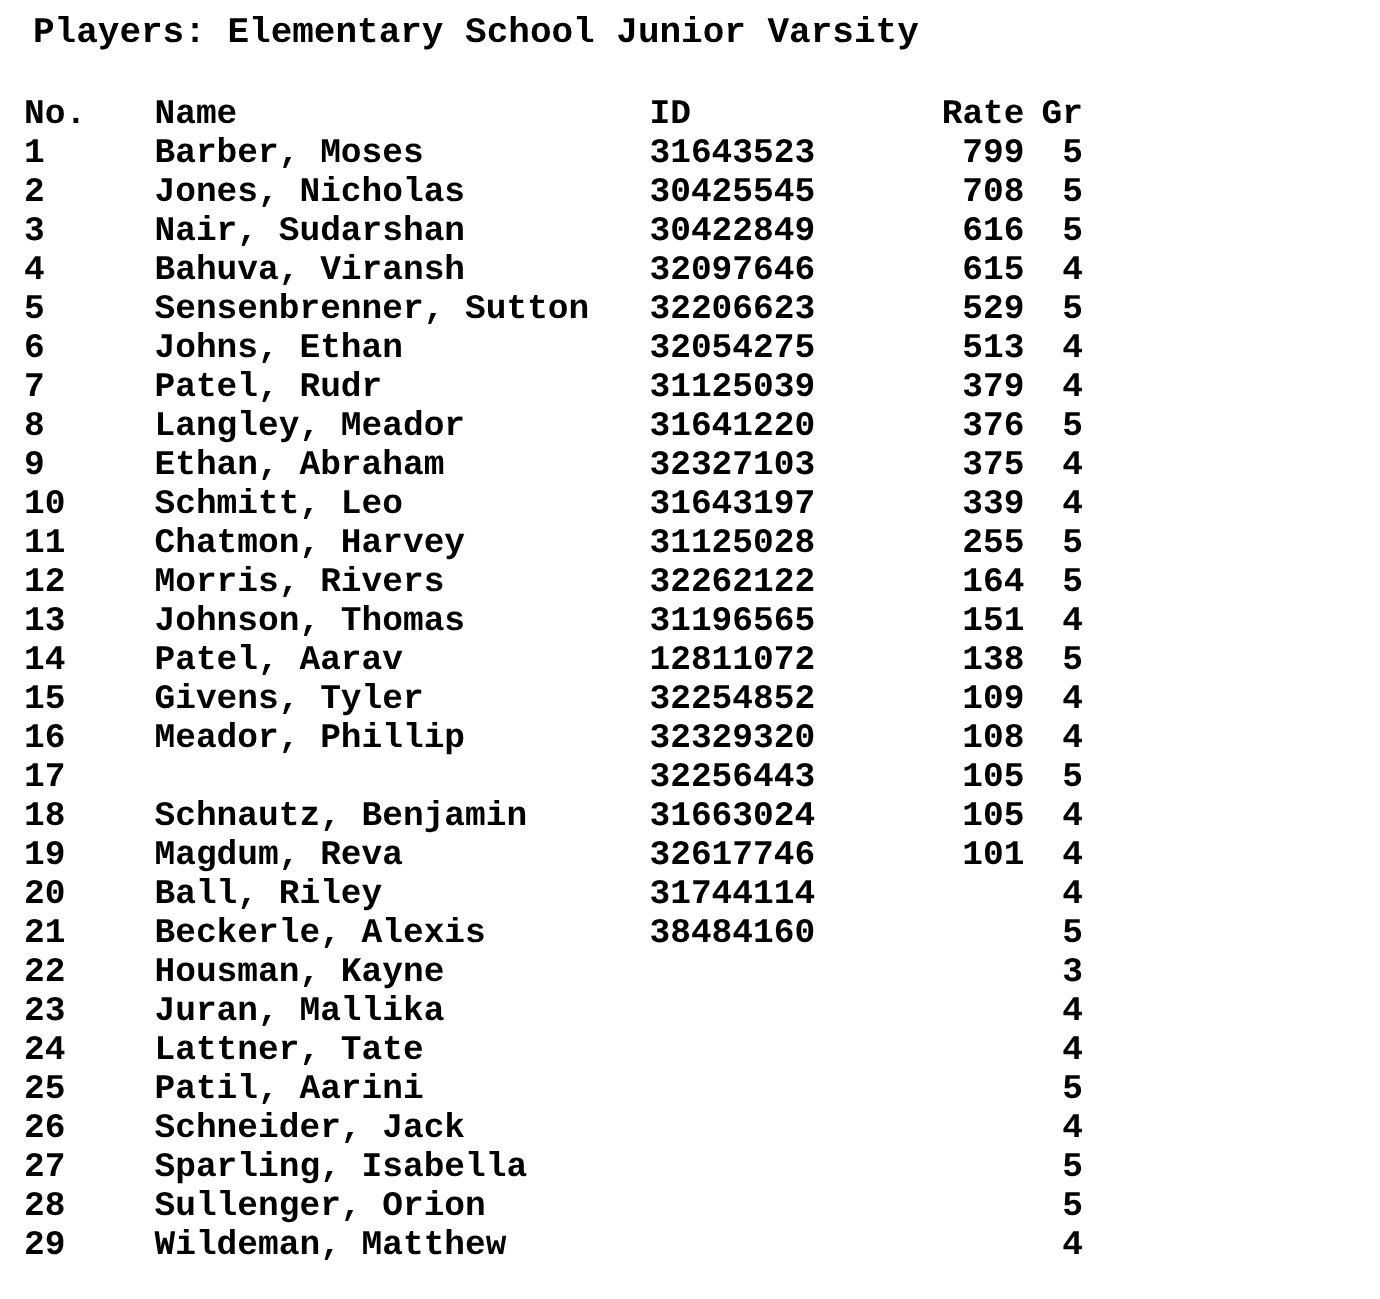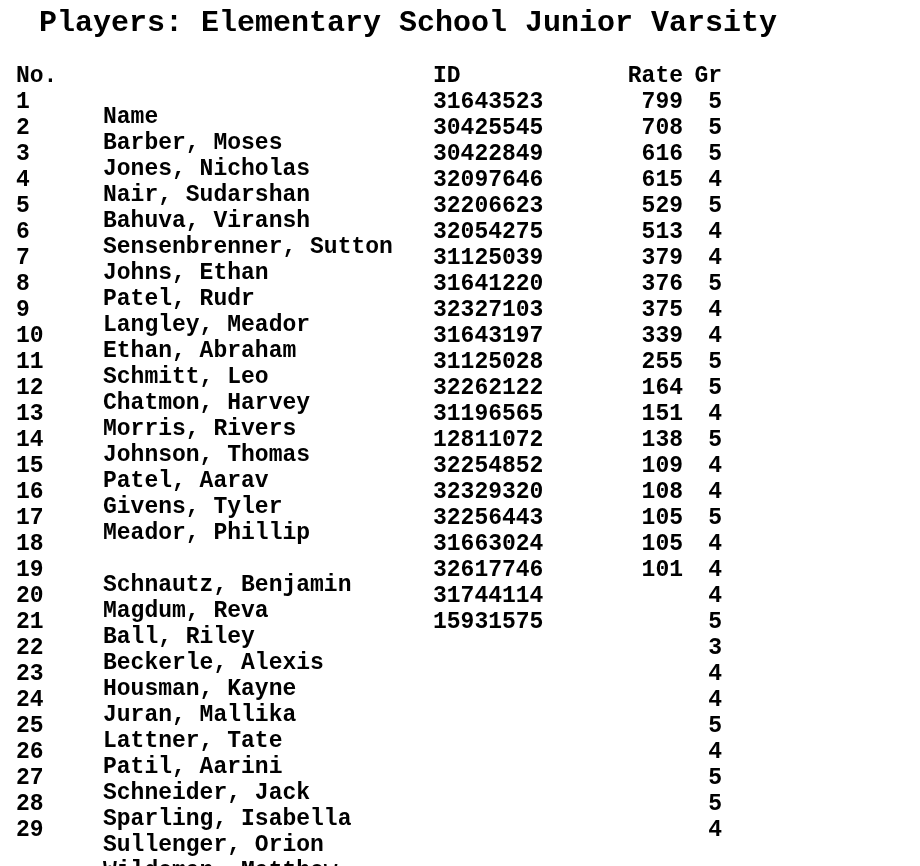--- a/index.html
+++ b/index.html
@@ -12,42 +12,42 @@
     width: 920px;
     height: 866px;
     background: #ffffff;
     color: #000000;
     font-family: "Liberation Mono", "DejaVu Sans Mono", monospace;
     font-weight: bold;
     overflow: hidden;
   }
   .title {
     position: absolute;
-    left: 39px;
+    left: 22px;
     top: 10px;
-    font-size: 30px;
+    font-size: 24px;
     line-height: 26px;
     white-space: pre;
   }
   .rows {
     position: absolute;
     top: 63px;
     left: 0;
     width: 920px;
   }
   .row {
     position: relative;
     height: 26px;
     font-size: 23px;
     line-height: 26px;
     white-space: pre;
   }
   .cell { position: absolute; top: 0; }
   .c-no   { left: 16px;  width: 65px; }
-  .c-name { left: 103px; text-align: left; margin-top: 41px; }
+  .c-name { left: 103px; text-align: left; }
   .c-id   { left: 433px; text-align: left; }
   .c-rate { left: 603px; width: 80px; text-align: right; }
   .c-gr   { left: 665px; width: 57px; text-align: right; }
 </style>
 </head>
 <body>
 
 <div class="page">
 
   <div class="title">Players: Elementary School Junior Varsity</div>
@@ -197,21 +197,21 @@
       <div class="row">
       <span class="cell c-no">20</span>
       <span class="cell c-name">Ball, Riley</span>
       <span class="cell c-id">31744114</span>
       <span class="cell c-rate"></span>
       <span class="cell c-gr">4</span>
     </div>
       <div class="row">
       <span class="cell c-no">21</span>
       <span class="cell c-name">Beckerle, Alexis</span>
-      <span class="cell c-id">15931575</span>
+      <span class="cell c-id">38484160</span>
       <span class="cell c-rate"></span>
       <span class="cell c-gr">5</span>
     </div>
       <div class="row">
       <span class="cell c-no">22</span>
       <span class="cell c-name">Housman, Kayne</span>
       <span class="cell c-id"></span>
       <span class="cell c-rate"></span>
       <span class="cell c-gr">3</span>
     </div>

